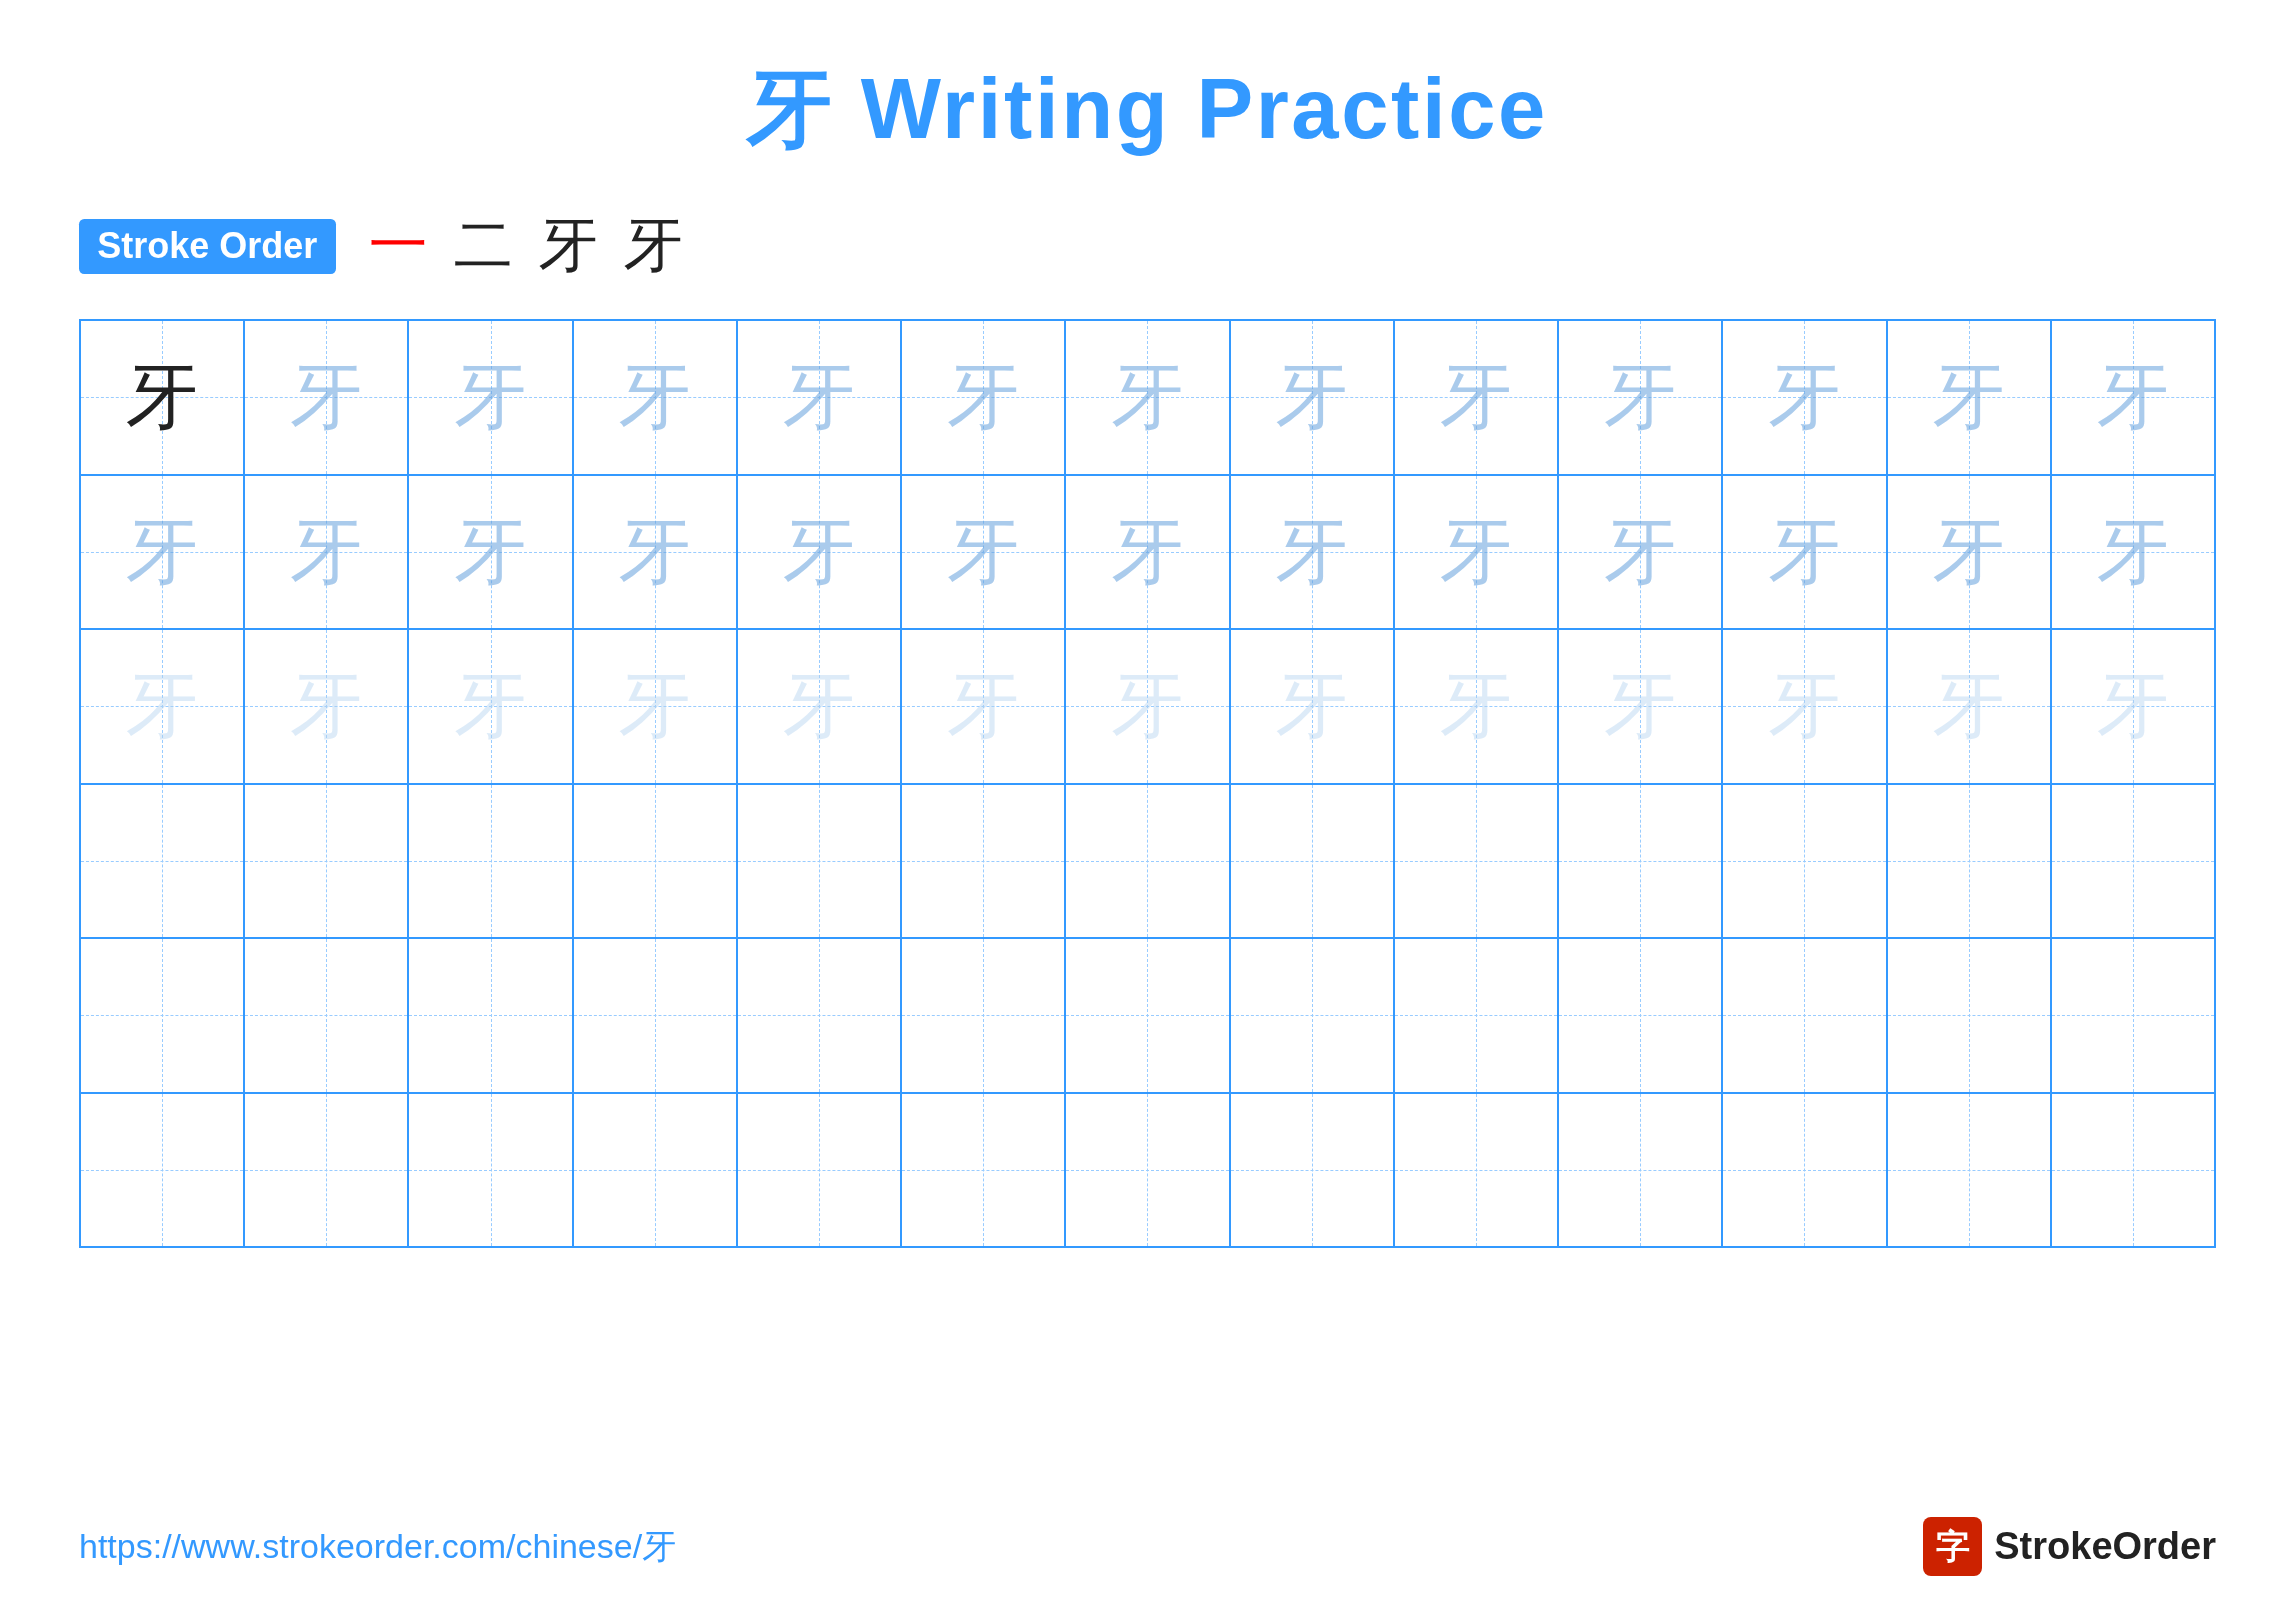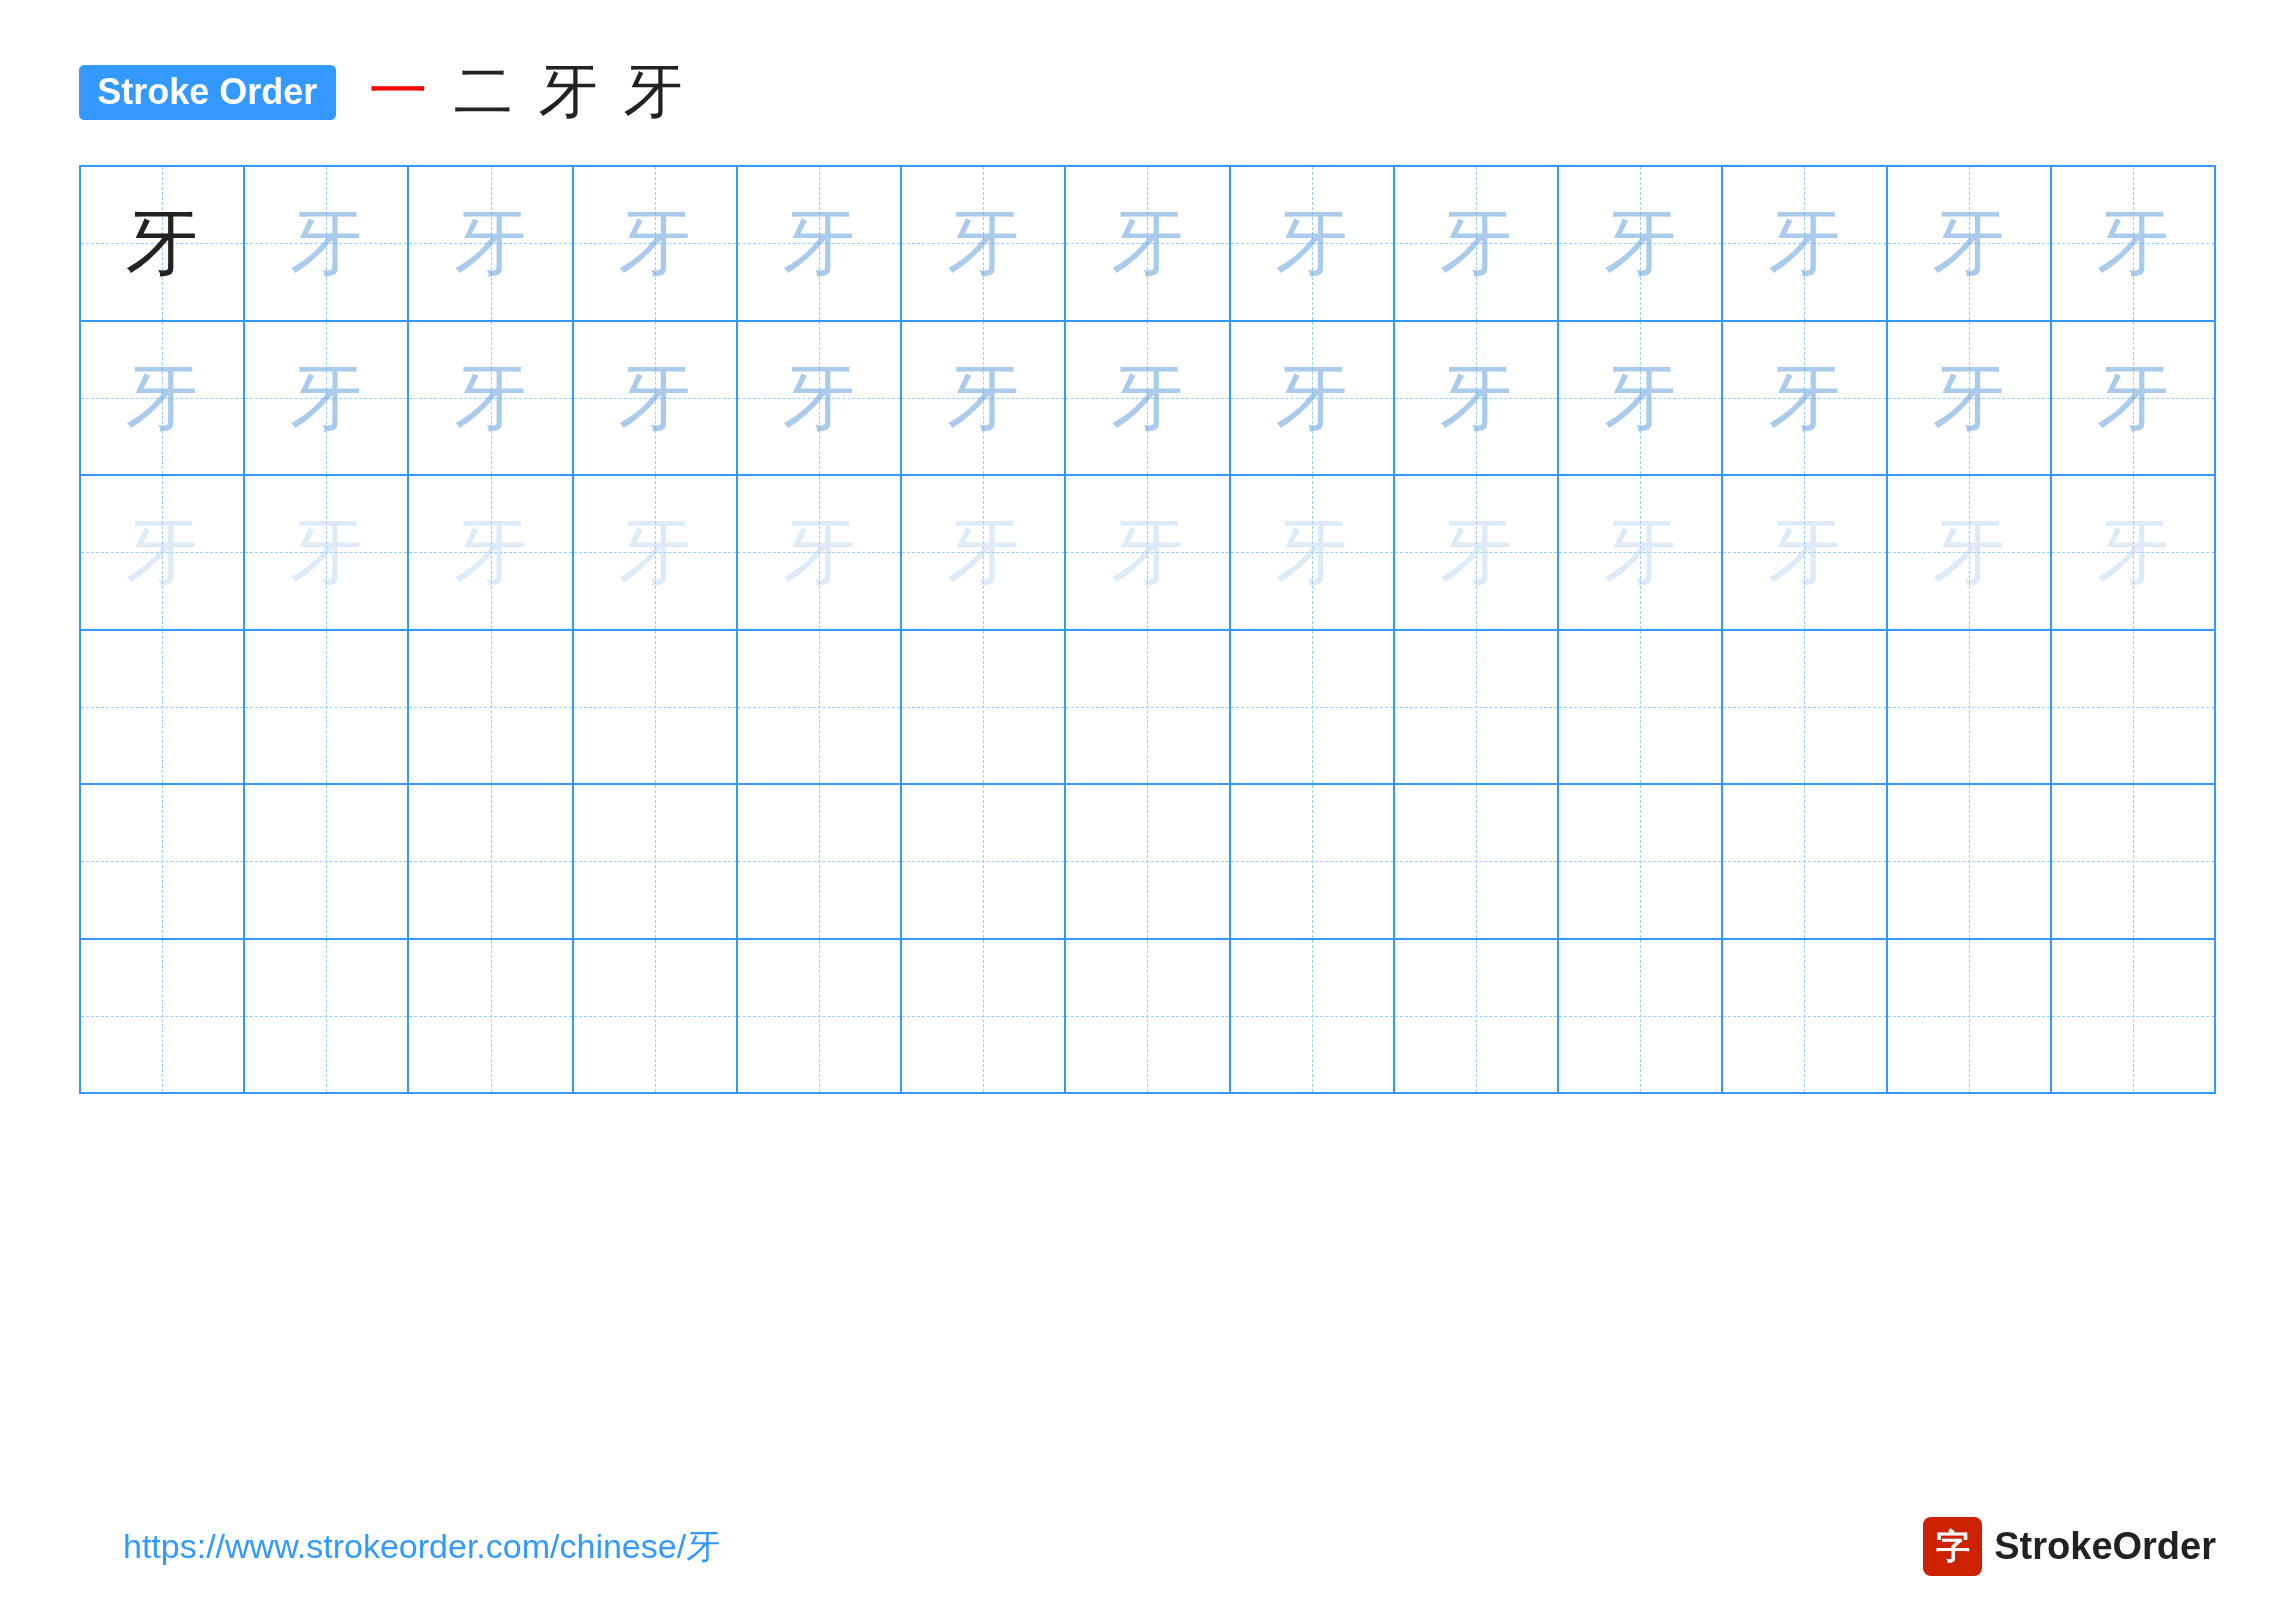--- a/index.html
+++ b/index.html
@@ -124,21 +124,20 @@
     }
 
     .footer {
       position: absolute;
       bottom: 46px;
       left: 79px;
       right: 79px;
       display: flex;
       align-items: center;
       justify-content: space-between;
-      margin-left: 44px;
     }
 
     .footer-url {
       font-size: 34px;
       color: #3399ff;
     }
 
     .footer-logo {
       display: flex;
       align-items: center;
@@ -159,20 +158,25 @@
       color: white;
       font-size: 34px;
       font-family: 'KaiTi', 'STKaiti', 'SimSun', serif;
     }
   </style>
 </head>
 <body>
 
 <div class="page">
 
+  <div class="title">
+    <span>牙</span>
+    <span> </span>
+    <span>Writing Practice</span>
+  </div>
 
   <div class="stroke-order-row">
     <div class="stroke-order-badge">Stroke Order</div>
     <div class="stroke-steps">
       <span class="stroke-step-red">一</span>
       <span class="stroke-step-black">二</span>
       <span class="stroke-step-black">牙</span>
       <span class="stroke-step-black">牙</span>
     </div>
   </div>

